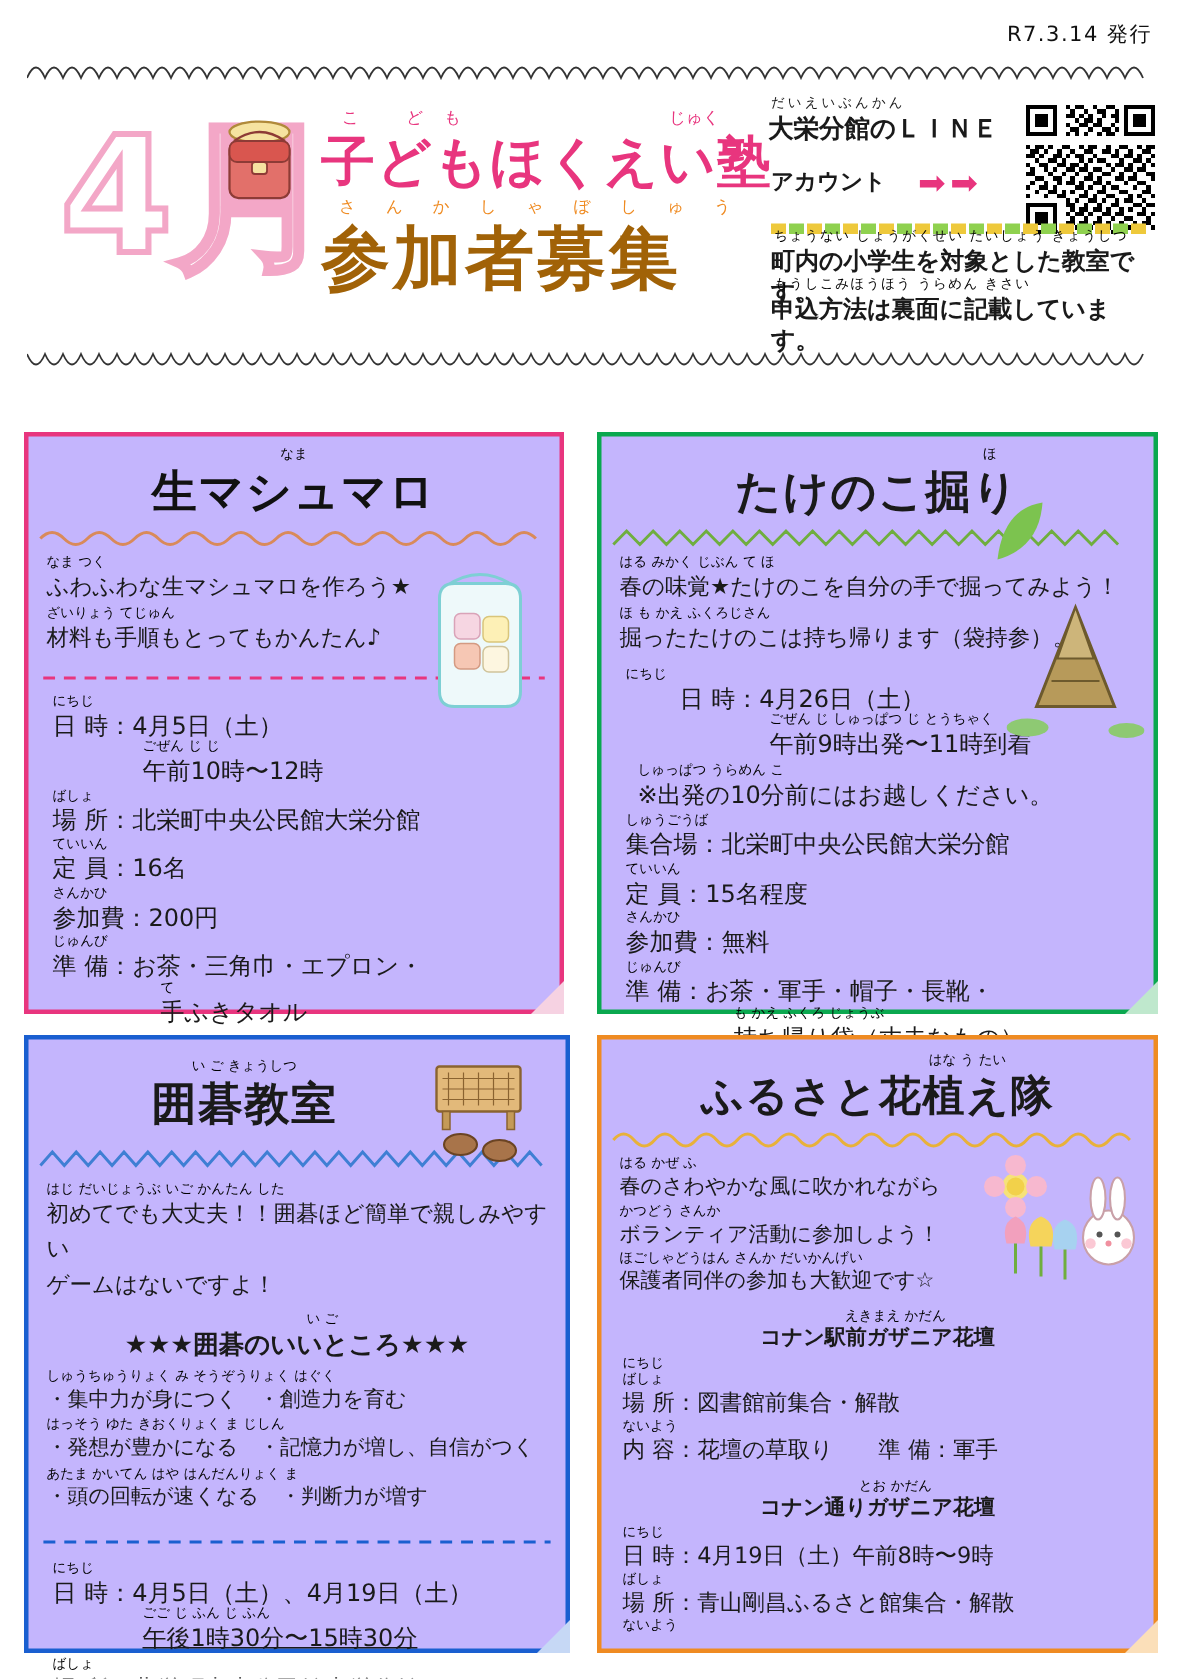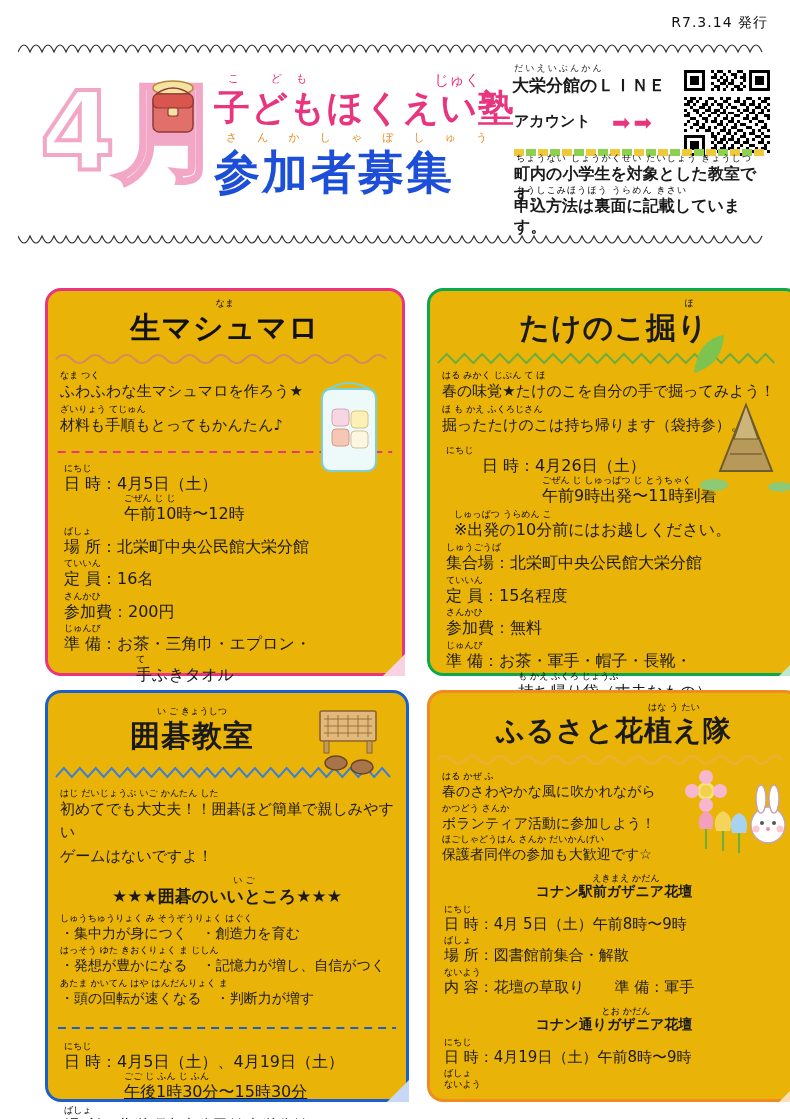--- a/index.html
+++ b/index.html
@@ -43,24 +43,24 @@
   .bag {
     position:absolute; left: 128px; top: 40px; width: 54px; height: 62px;
   }
 
   .title-line1 {
     position:absolute; left: 196px; top: 46px;
     font-size: 36px; font-weight: bold; color:#e8357e;
     letter-spacing: 1px;
   }
   .ruby-1 { position:absolute; left: 210px; top: 33px; font-size:11px; color:#e8357e; letter-spacing:14px;}
-  .ruby-1b { position:absolute; left: 416px; top: 33px; font-size:15px; color:#e8357e;}
+  .ruby-1b { position:absolute; left: 428px; top: 33px; font-size:11px; color:#e8357e;}
   .title-line2 {
     position:absolute; left: 196px; top: 104px;
-    font-size: 46px; font-weight: bold; color:#1d4ed8;
+    font-size: 46px; font-weight: bold; color:#a16207;
     letter-spacing: 2px;
   }
   .ruby-2 { position:absolute; left: 208px; top: 92px; font-size:11px; color:#ef8b22; letter-spacing:20px;}
 
   .line-box { position:absolute; left: 494px; top: 36px; width: 258px; }
   .line-title { font-size: 17px; font-weight:bold; }
   .line-ruby { position:absolute; left: 2px; top: -12px; font-size: 9px; letter-spacing:2px; }
   .line-acct { position:absolute; left: 2px; top: 38px; font-size:15px; font-weight:bold;}
   .arrows { position:absolute; left: 100px; top: 36px; color:#e8357e; font-size: 22px; letter-spacing:-2px;}
   .qr { position:absolute; right: 0; top: -4px; width: 86px; height: 86px; }
@@ -68,24 +68,23 @@
     position:absolute; left:496px; top:110px; width:252px; height:10px;
   }
   .hdr-text1 { position:absolute; left:496px; top:126px; font-size:16px; font-weight:bold;}
   .hdr-ruby1 { position:absolute; left:498px; top:116px; font-size:9px; letter-spacing:1px;}
   .hdr-text2 { position:absolute; left:496px; top:158px; font-size:16px; font-weight:bold;}
   .hdr-ruby2 { position:absolute; left:498px; top:148px; font-size:9px; letter-spacing:1px;}
 
   
   .card {
     position:absolute;
-    background:#eab308;
+    background:#c4b5fd;
     border: 3px solid #000;
-    border-radius: 16px;
-    margin-left: 29px;
+    border-radius: 0;
   }
   .card .fold {
     position:absolute; right:-3px; bottom:-3px;
     width: 0; height: 0;
   }
   .card-pink   { left: 16px;  top: 288px; width: 360px; height: 388px; border-color:#e8357e; }
   .card-green  { left: 398px; top: 288px; width: 374px; height: 388px; border-color:#0aa84f; }
   .card-blue   { left: 16px;  top: 690px; width: 364px; height: 412px; border-color:#1a5fd0; }
   .card-orange { left: 398px; top: 690px; width: 374px; height: 412px; border-color:#ef8b22; }
 
@@ -604,43 +603,43 @@
       <div class="ruby" style="margin-top:1px;">ほごしゃどうはん  さんか  だいかんげい</div>
       <div>保護者同伴の参加も大歓迎です☆</div>
     </div>
 
     <div style="margin-top:8px;">
       <div class="ruby" style="text-align:center; padding-left:24px;">えきまえ            かだん</div>
       <div class="sub-head">コナン駅前ガザニア花壇</div>
     </div>
     <div style="padding: 4px 14px 0 14px;">
       <div class="ruby">にちじ</div>
-      <div class="kv" style="font-size:15px;">
-        <span>日 時</span>：<span>4月 5日（土）午前8時〜9時</span>
-      </div>
       <div class="ruby" style="margin-top:2px;">ばしょ</div>
       <div class="kv" style="font-size:15px;">
         <span>場 所</span>：<span>図書館前集合・解散</span>
       </div>
       <div class="ruby" style="margin-top:2px;">ないよう</div>
       <div class="kv" style="font-size:15px;">
         <span>内 容</span>：<span>花壇の草取り　　準 備：軍手</span>
       </div>
     </div>
 
     <div style="margin-top:10px;">
       <div class="ruby" style="text-align:center; padding-left:24px;">とお            かだん</div>
       <div class="sub-head">コナン通りガザニア花壇</div>
     </div>
     <div style="padding: 4px 14px 0 14px;">
       <div class="ruby">にちじ</div>
       <div class="kv" style="font-size:15px;">
         <span>日 時</span>：<span>4月19日（土）午前8時〜9時</span>
       </div>
       <div class="ruby" style="margin-top:2px;">ばしょ</div>
+      <div class="kv" style="font-size:15px;">
+        <span>場 所</span>：<span>青山剛昌ふるさと館集合・解散</span>
+      </div>
       <div class="ruby" style="margin-top:2px;">ないよう</div>
 
     </div>
 
     <svg class="illus" style="right:6px; top:76px;" width="110" height="86" viewBox="0 0 110 86">
       <circle cx="24" cy="22" r="9" fill="#f6e27a"></circle>
       <g fill="#f7b8cf">
         <circle cx="24" cy="8" r="7"></circle>
           <circle cx="38" cy="22" r="7"></circle>
           <circle cx="24" cy="36" r="7"></circle>

